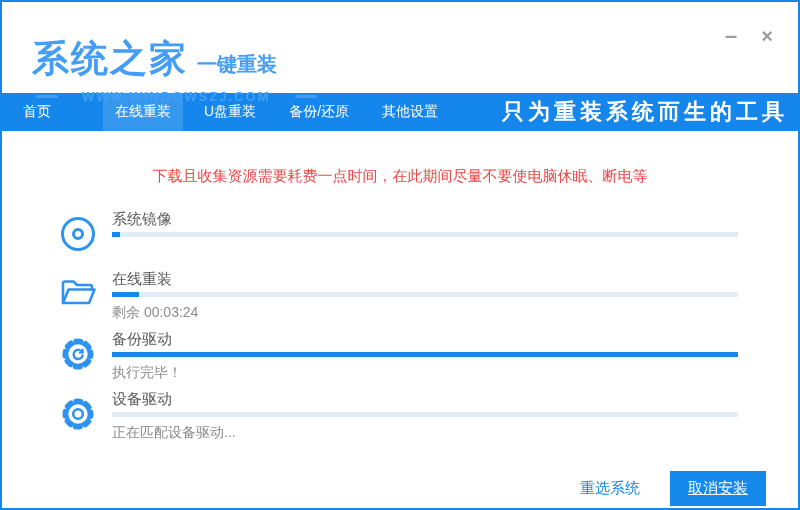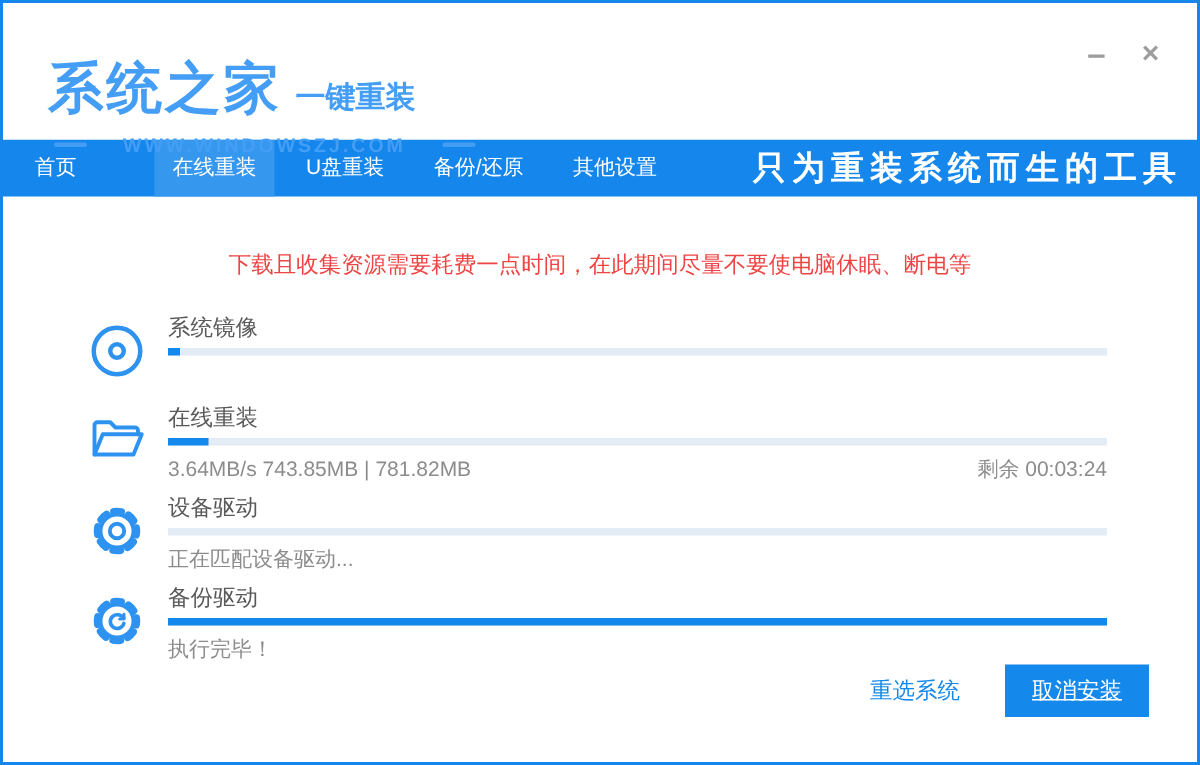--- a/index.html
+++ b/index.html
@@ -39,21 +39,21 @@
   .task-row { display:flex; height:60px; }
   .task-icon { width:54px; flex:none; padding-top:2px; }
   .task-icon svg { display:block; }
   .task-body { flex:1; min-width:0; }
   .task-label { font-size:15px; line-height:16px; color:#595959; }
   .bar-track { margin-top:5px; height:5px; background:#e3ebf5; position:relative; }
   .bar-fill { position:absolute; left:0; top:0; bottom:0; background:#1588ec; width:0; }
   .task-status-row { margin-top:7px; display:flex; justify-content:space-between; font-size:14px; color:#8c8c8c; }
 
   
-  .footer { position:absolute; right:32px; bottom:30px; display:flex; align-items:center; }
+  .footer { position:absolute; right:32px; bottom:2px; display:flex; align-items:center; }
   .reselect-btn { color:#1588ec; font-size:15px; cursor:pointer; margin-right:30px; }
   .cancel-btn { width:96px; height:35px; background:#1588ec; color:#fff; font-size:15px; border:none; cursor:pointer; font-family:inherit;text-decoration:underline; }
 </style>
 </head>
 <body>
 
 <div class="header">
   <div class="logo-block">
     <div class="logo-row">
       <span class="logo-main">系统之家</span>
@@ -105,42 +105,21 @@
         <path d="M5 30 V10.5 a2 2 0 0 1 2-2 h8.5 l3.5 3.5 h13 a2 2 0 0 1 2 2 v2.5"></path>
         <path d="M5 30 l5.5-13.5 h26 L31 30 z"></path>
       </svg>
     </div>
     <div class="task-body">
       <div class="task-label">在线重装</div>
       <div class="bar-track">
         <div class="bar-fill" style="width: 4.3%;"></div>
       </div>
       <div class="task-status-row">
-        <span>3.64MB/s 743.85MB | 781.82MB</span>
         <span>剩余 00:03:24</span>
-      </div>
-    </div>
-  </div>
-
-  <div class="task-row">
-    <div class="task-icon">
-      <svg width="40" height="40" viewBox="0 0 40 40" fill="none" stroke="#2e93f0">
-        <circle cx="20" cy="21" r="13" stroke-width="5" stroke-dasharray="5.1 5.1" stroke-dashoffset="2.5" stroke-linecap="round"></circle>
-        <circle cx="20" cy="21" r="11" stroke-width="2.6"></circle>
-        <circle cx="20" cy="21" r="4.8" stroke-width="2.6"></circle>
-      </svg>
-    </div>
-    <div class="task-body">
-      <div class="task-label">设备驱动</div>
-      <div class="bar-track">
-        <div class="bar-fill" style="width: 0%;"></div>
-      </div>
-      <div class="task-status-row">
-        <span>正在匹配设备驱动...</span>
-        <span></span>
       </div>
     </div>
   </div>
 
   <div class="task-row">
     <div class="task-icon">
       <svg width="40" height="40" viewBox="0 0 40 40" fill="none" stroke="#2e93f0">
         <circle cx="20" cy="21" r="13" stroke-width="5" stroke-dasharray="5.1 5.1" stroke-dashoffset="2.5" stroke-linecap="round"></circle>
         <circle cx="20" cy="21" r="11" stroke-width="2.6"></circle>
         <path d="M24.2 19.2 a4.6 4.6 0 1 0 0.4 3.4" stroke-width="2.4" stroke-linecap="round"></path>
@@ -152,18 +131,38 @@
       <div class="bar-track">
         <div class="bar-fill" style="width: 100%;"></div>
       </div>
       <div class="task-status-row">
         <span>执行完毕！</span>
         <span></span>
       </div>
     </div>
   </div>
 
+  <div class="task-row">
+    <div class="task-icon">
+      <svg width="40" height="40" viewBox="0 0 40 40" fill="none" stroke="#2e93f0">
+        <circle cx="20" cy="21" r="13" stroke-width="5" stroke-dasharray="5.1 5.1" stroke-dashoffset="2.5" stroke-linecap="round"></circle>
+        <circle cx="20" cy="21" r="11" stroke-width="2.6"></circle>
+        <circle cx="20" cy="21" r="4.8" stroke-width="2.6"></circle>
+      </svg>
+    </div>
+    <div class="task-body">
+      <div class="task-label">设备驱动</div>
+      <div class="bar-track">
+        <div class="bar-fill" style="width: 0%;"></div>
+      </div>
+      <div class="task-status-row">
+        <span>正在匹配设备驱动...</span>
+        <span></span>
+      </div>
+    </div>
+  </div>
+
 </div>
 
 <div class="footer">
   <span class="reselect-btn">重选系统</span>
   <button class="cancel-btn">取消安装</button>
 </div>
 
 </body></html>

